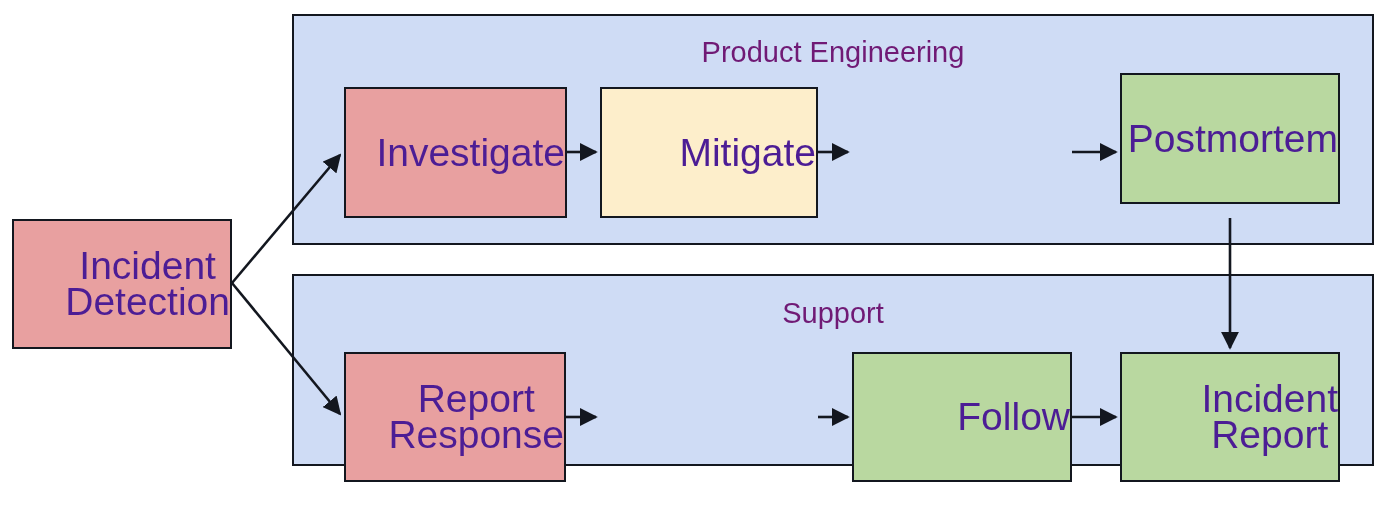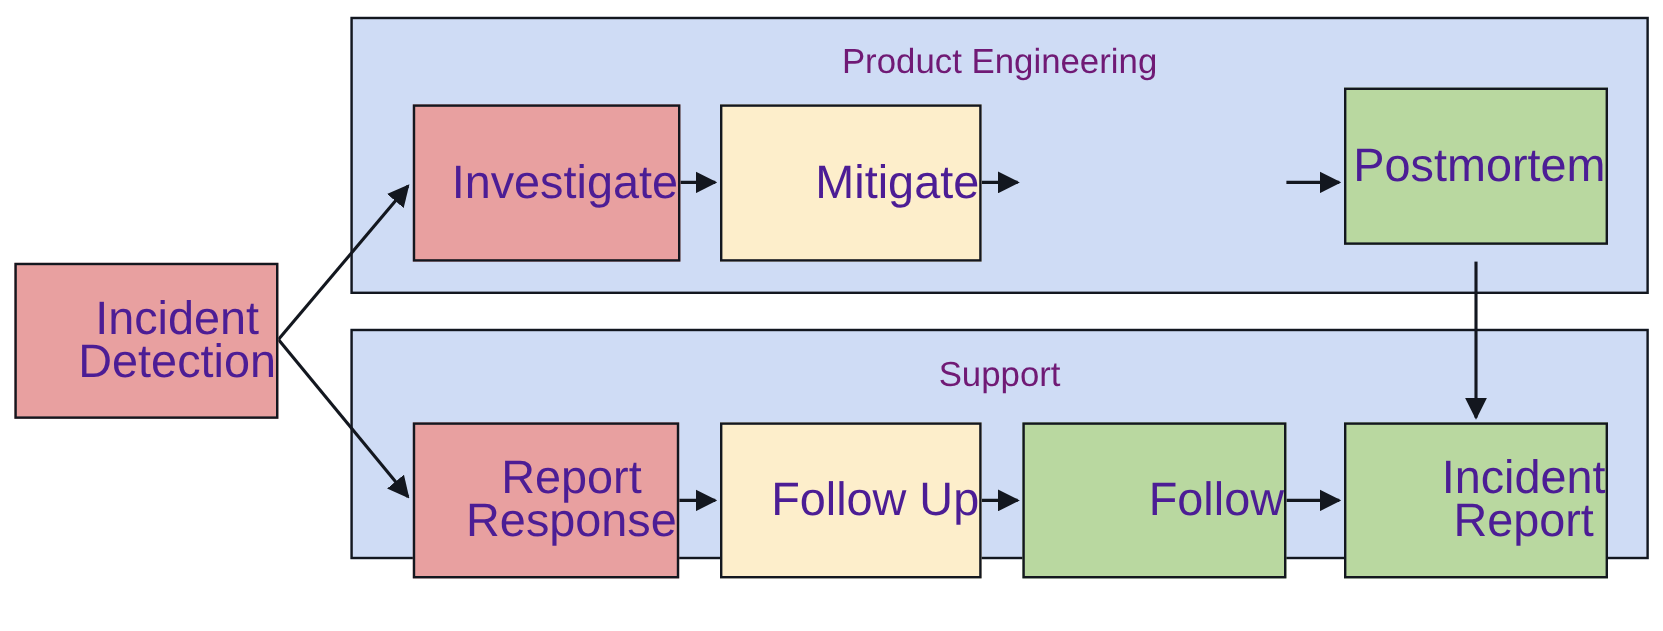--- a/index.html
+++ b/index.html
@@ -117,23 +117,20 @@
 
   <div class="node fill-green" style="left:1120px; top:73px; width:220px; height:131px;">
     <span>Postmortem</span>
   </div>
 
   <div class="node fill-red" style="left:344px; top:352px; width:222px; height:130px;">
     <span>Report
 Response</span>
   </div>
 
-  <div class="node fill-cream" style="left:600px; top:352px; width:218px; height:130px;">
-    <span>Follow Up</span>
-  </div>
 
   <div class="node fill-green" style="left:852px; top:352px; width:220px; height:130px;">
     <span>Follow</span>
   </div>
 
   <div class="node fill-green" style="left:1120px; top:352px; width:220px; height:130px;">
     <span>Incident
 Report</span>
   </div>
 

